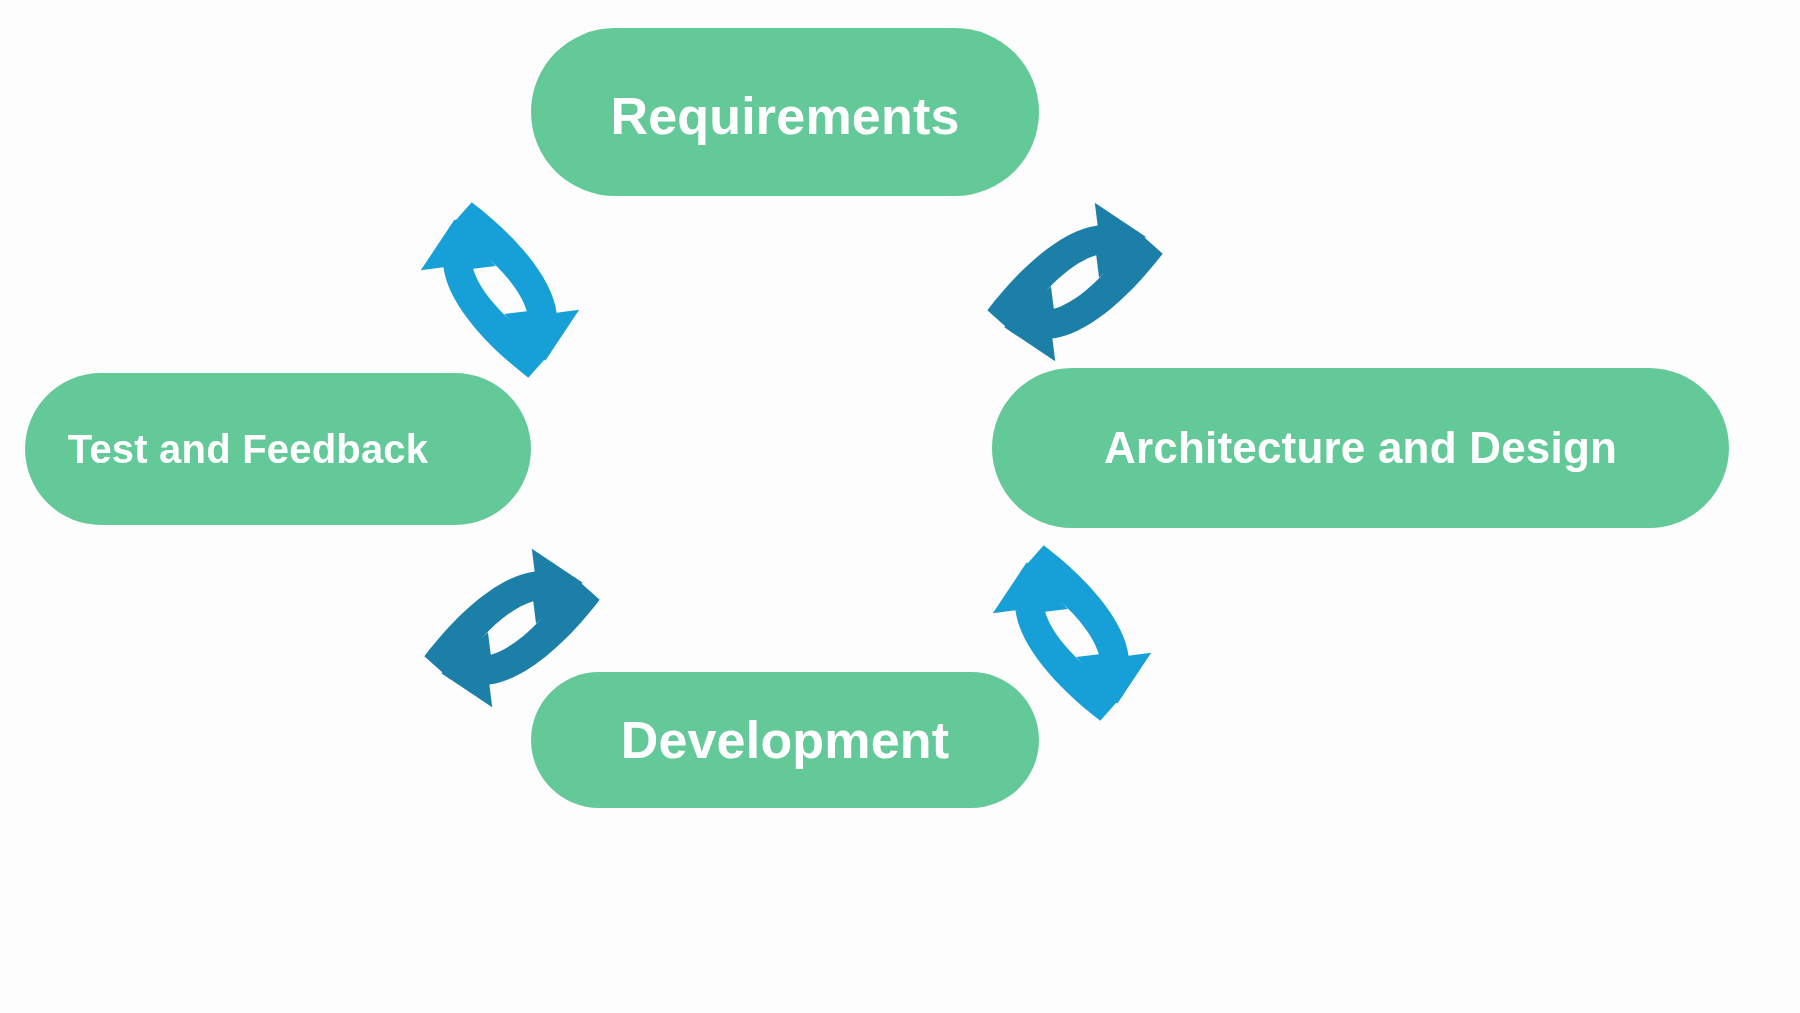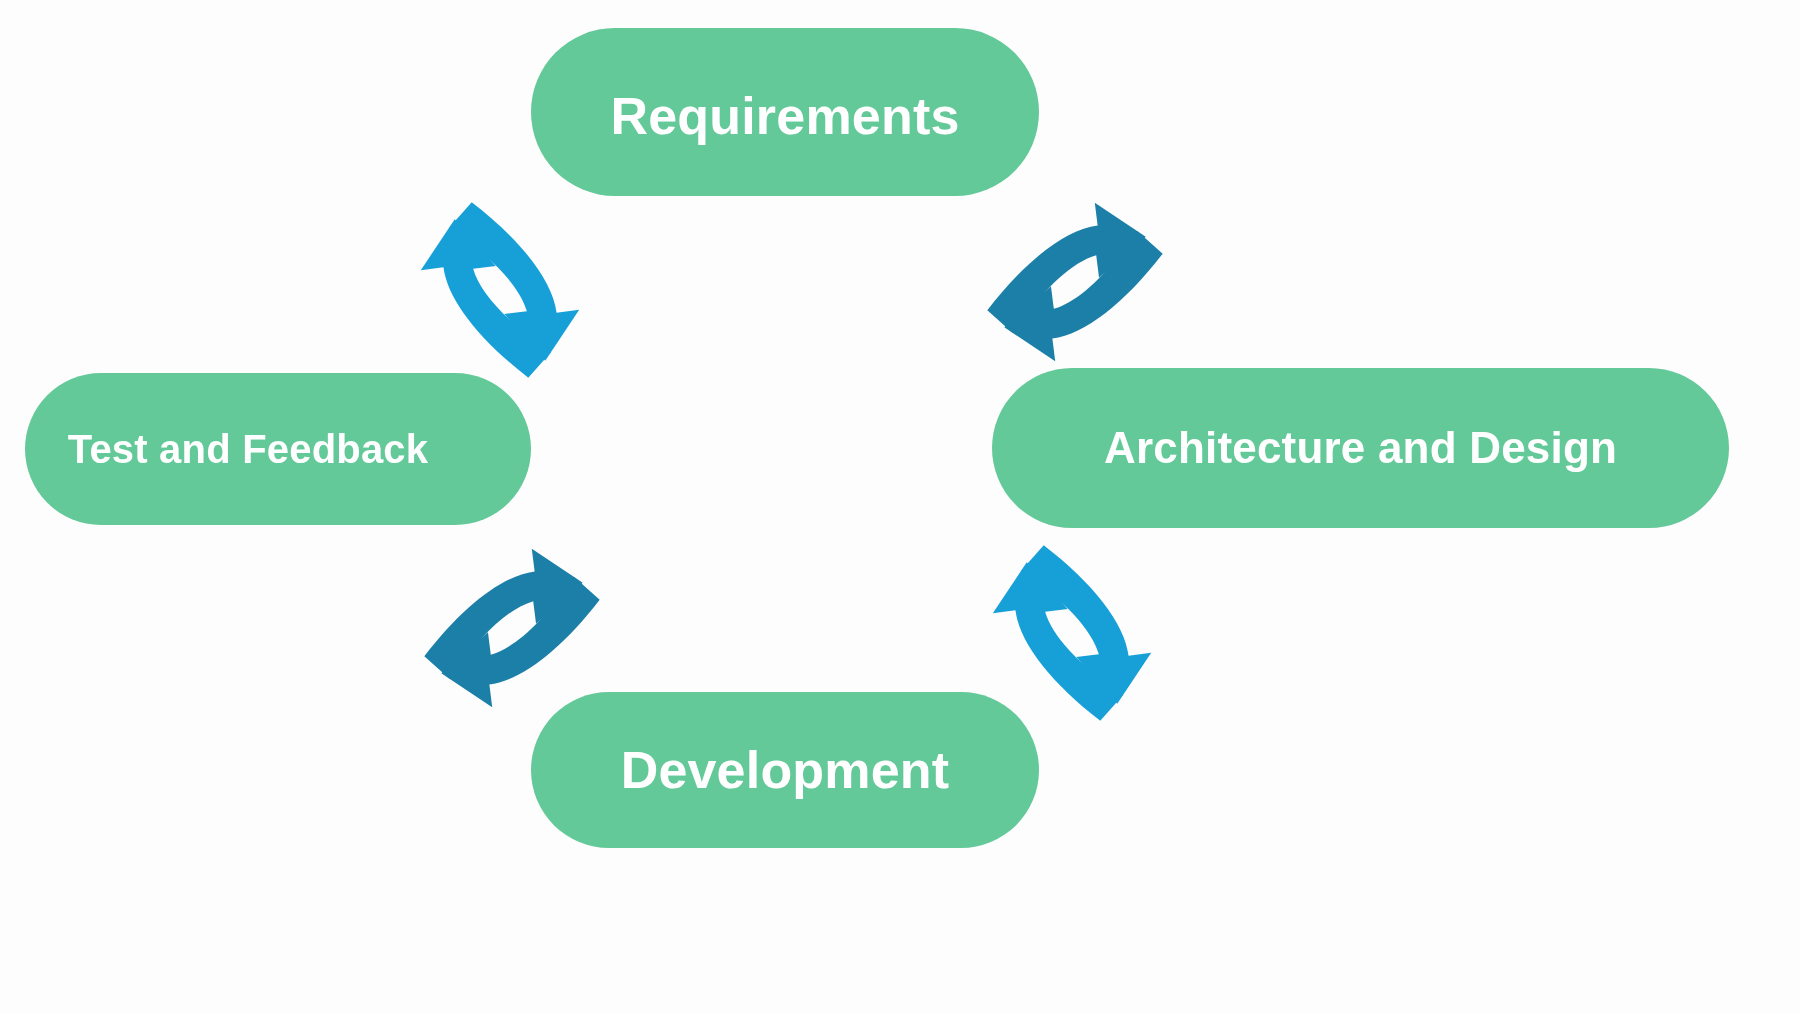--- a/index.html
+++ b/index.html
@@ -61,23 +61,22 @@
   #node-architecture .node-label {
     text-align: center;
     font-size: 44px;
   }
 
   
   #node-development {
     left: 531px;
     top: 672px;
     width: 508px;
-    height: 156px;
+    height: 136px;
     justify-content: flex-start;
-    margin-top: 20px;
   }
   #node-development .node-label {
     text-align: center;
     font-size: 52px;
   }
 
   
   #node-test {
     left: 25px;
     top: 373px;

